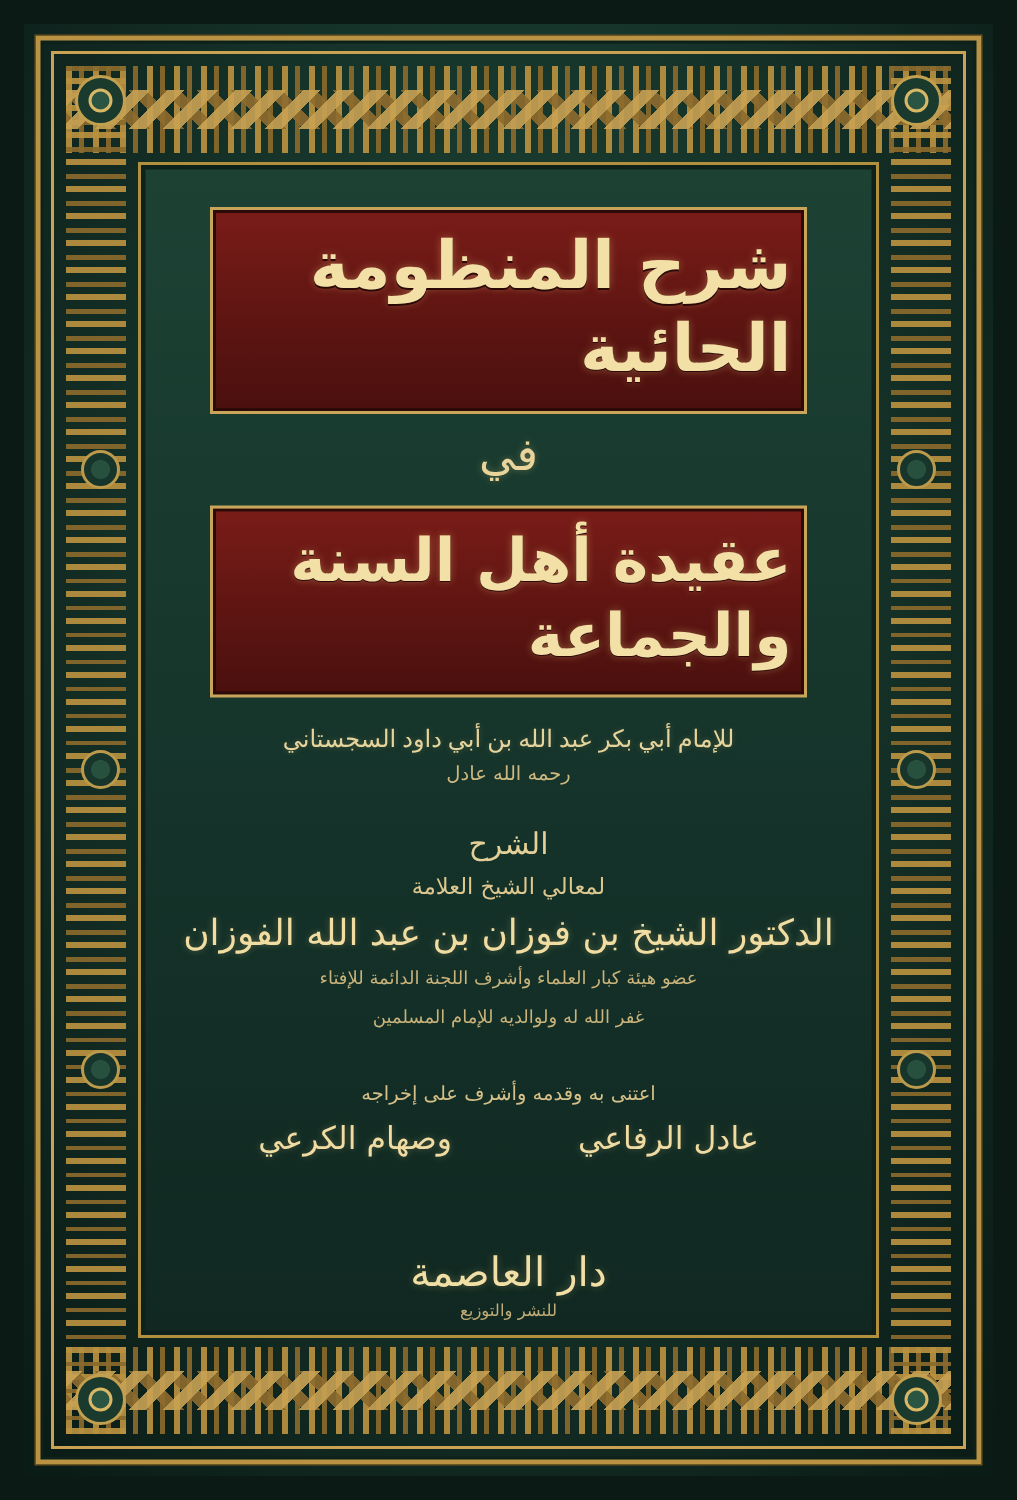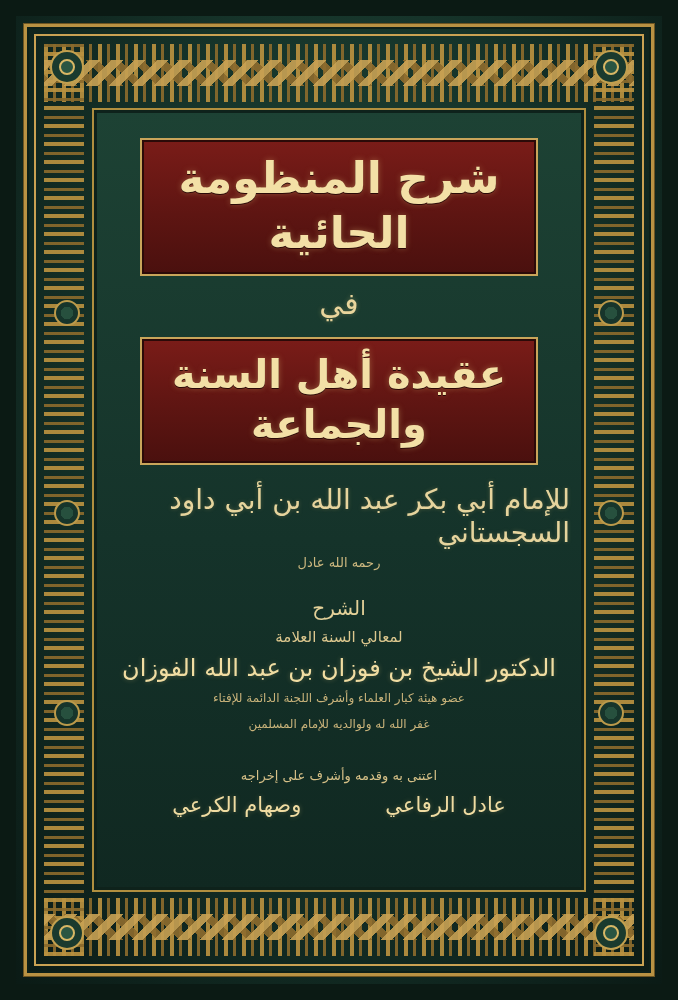--- a/index.html
+++ b/index.html
@@ -140,21 +140,21 @@
   .sd-r2 { right: 54px; top: 500px; }
   .sd-r3 { right: 54px; top: 700px; }
 
   
   .plaque {
     width: 86%;
     background: linear-gradient(180deg, #7a1c18 0%, #5e1512 55%, #4a100e 100%);
     border: 2px solid #c9a55a;
     box-shadow: 0 0 0 2px #2b0a08 inset;
     color: #f0d99a;
-    text-align: center;
+    text-align: right;
     padding: 10px 8px 14px;
     box-sizing: border-box;
   }
   .plaque.one { margin-top: 14px; }
   .plaque.two { margin-top: 10px; }
 
   .title-main {
     font-family: "DejaVu Sans", sans-serif;
     font-size: 44px;
     line-height: 1.25;
@@ -169,24 +169,25 @@
 
   .conj {
     color: #e9d59c;
     font-size: 30px;
     margin: 10px 0 6px;
     text-shadow: 0 0 5px rgba(240,210,130,.3);
   }
 
   .author-line {
     color: #e6d49d;
-    font-size: 28px;
+    font-size: 16px;
     margin-top: 18px;
     direction: rtl;
     text-shadow: 0 0 4px rgba(230,200,120,.25);
+    font-family: Liberation Serif, serif;
   }
   .author-dua {
     color: #cdb87f;
     font-size: 13px;
     margin-top: 6px;
   }
 
   .sharh-label {
     color: #e3d098;
     font-size: 20px;
@@ -281,28 +282,32 @@
     <div class="conj">في</div>
 
     <div class="plaque two">
       <div class="title-main title-sub">عقيدة أهل السنة والجماعة</div>
     </div>
 
     <div class="author-line">للإمام أبي بكر عبد الله بن أبي داود السجستاني</div>
     <div class="author-dua">رحمه الله عادل</div>
 
     <div class="sharh-label">الشرح</div>
-    <div class="explainer-pre">لمعالي السنة العلامة</div>
+    <div class="explainer-pre">لمعالي الشيخ العلامة</div>
     <div class="explainer-name">الدكتور الشيخ بن فوزان بن عبد الله الفوزان</div>
     <div class="explainer-role">عضو هيئة كبار العلماء وأشرف اللجنة الدائمة للإفتاء</div>
     <div class="explainer-role">غفر الله له ولوالديه للإمام المسلمين</div>
 
     <div class="editors-note">اعتنى به وقدمه وأشرف على إخراجه</div>
     <div class="editors-row">
       <span>عادل الرفاعي</span>
       <span>وصهام الكرعي</span>
     </div>
 
     <div class="spacer"></div>
 
+    <div class="publisher">
+      <div class="publisher-name">دار العاصمة</div>
+      <div class="publisher-tag">للنشر والتوزيع</div>
+    </div>
 
   </div>
 </div>
 
 </body></html>

